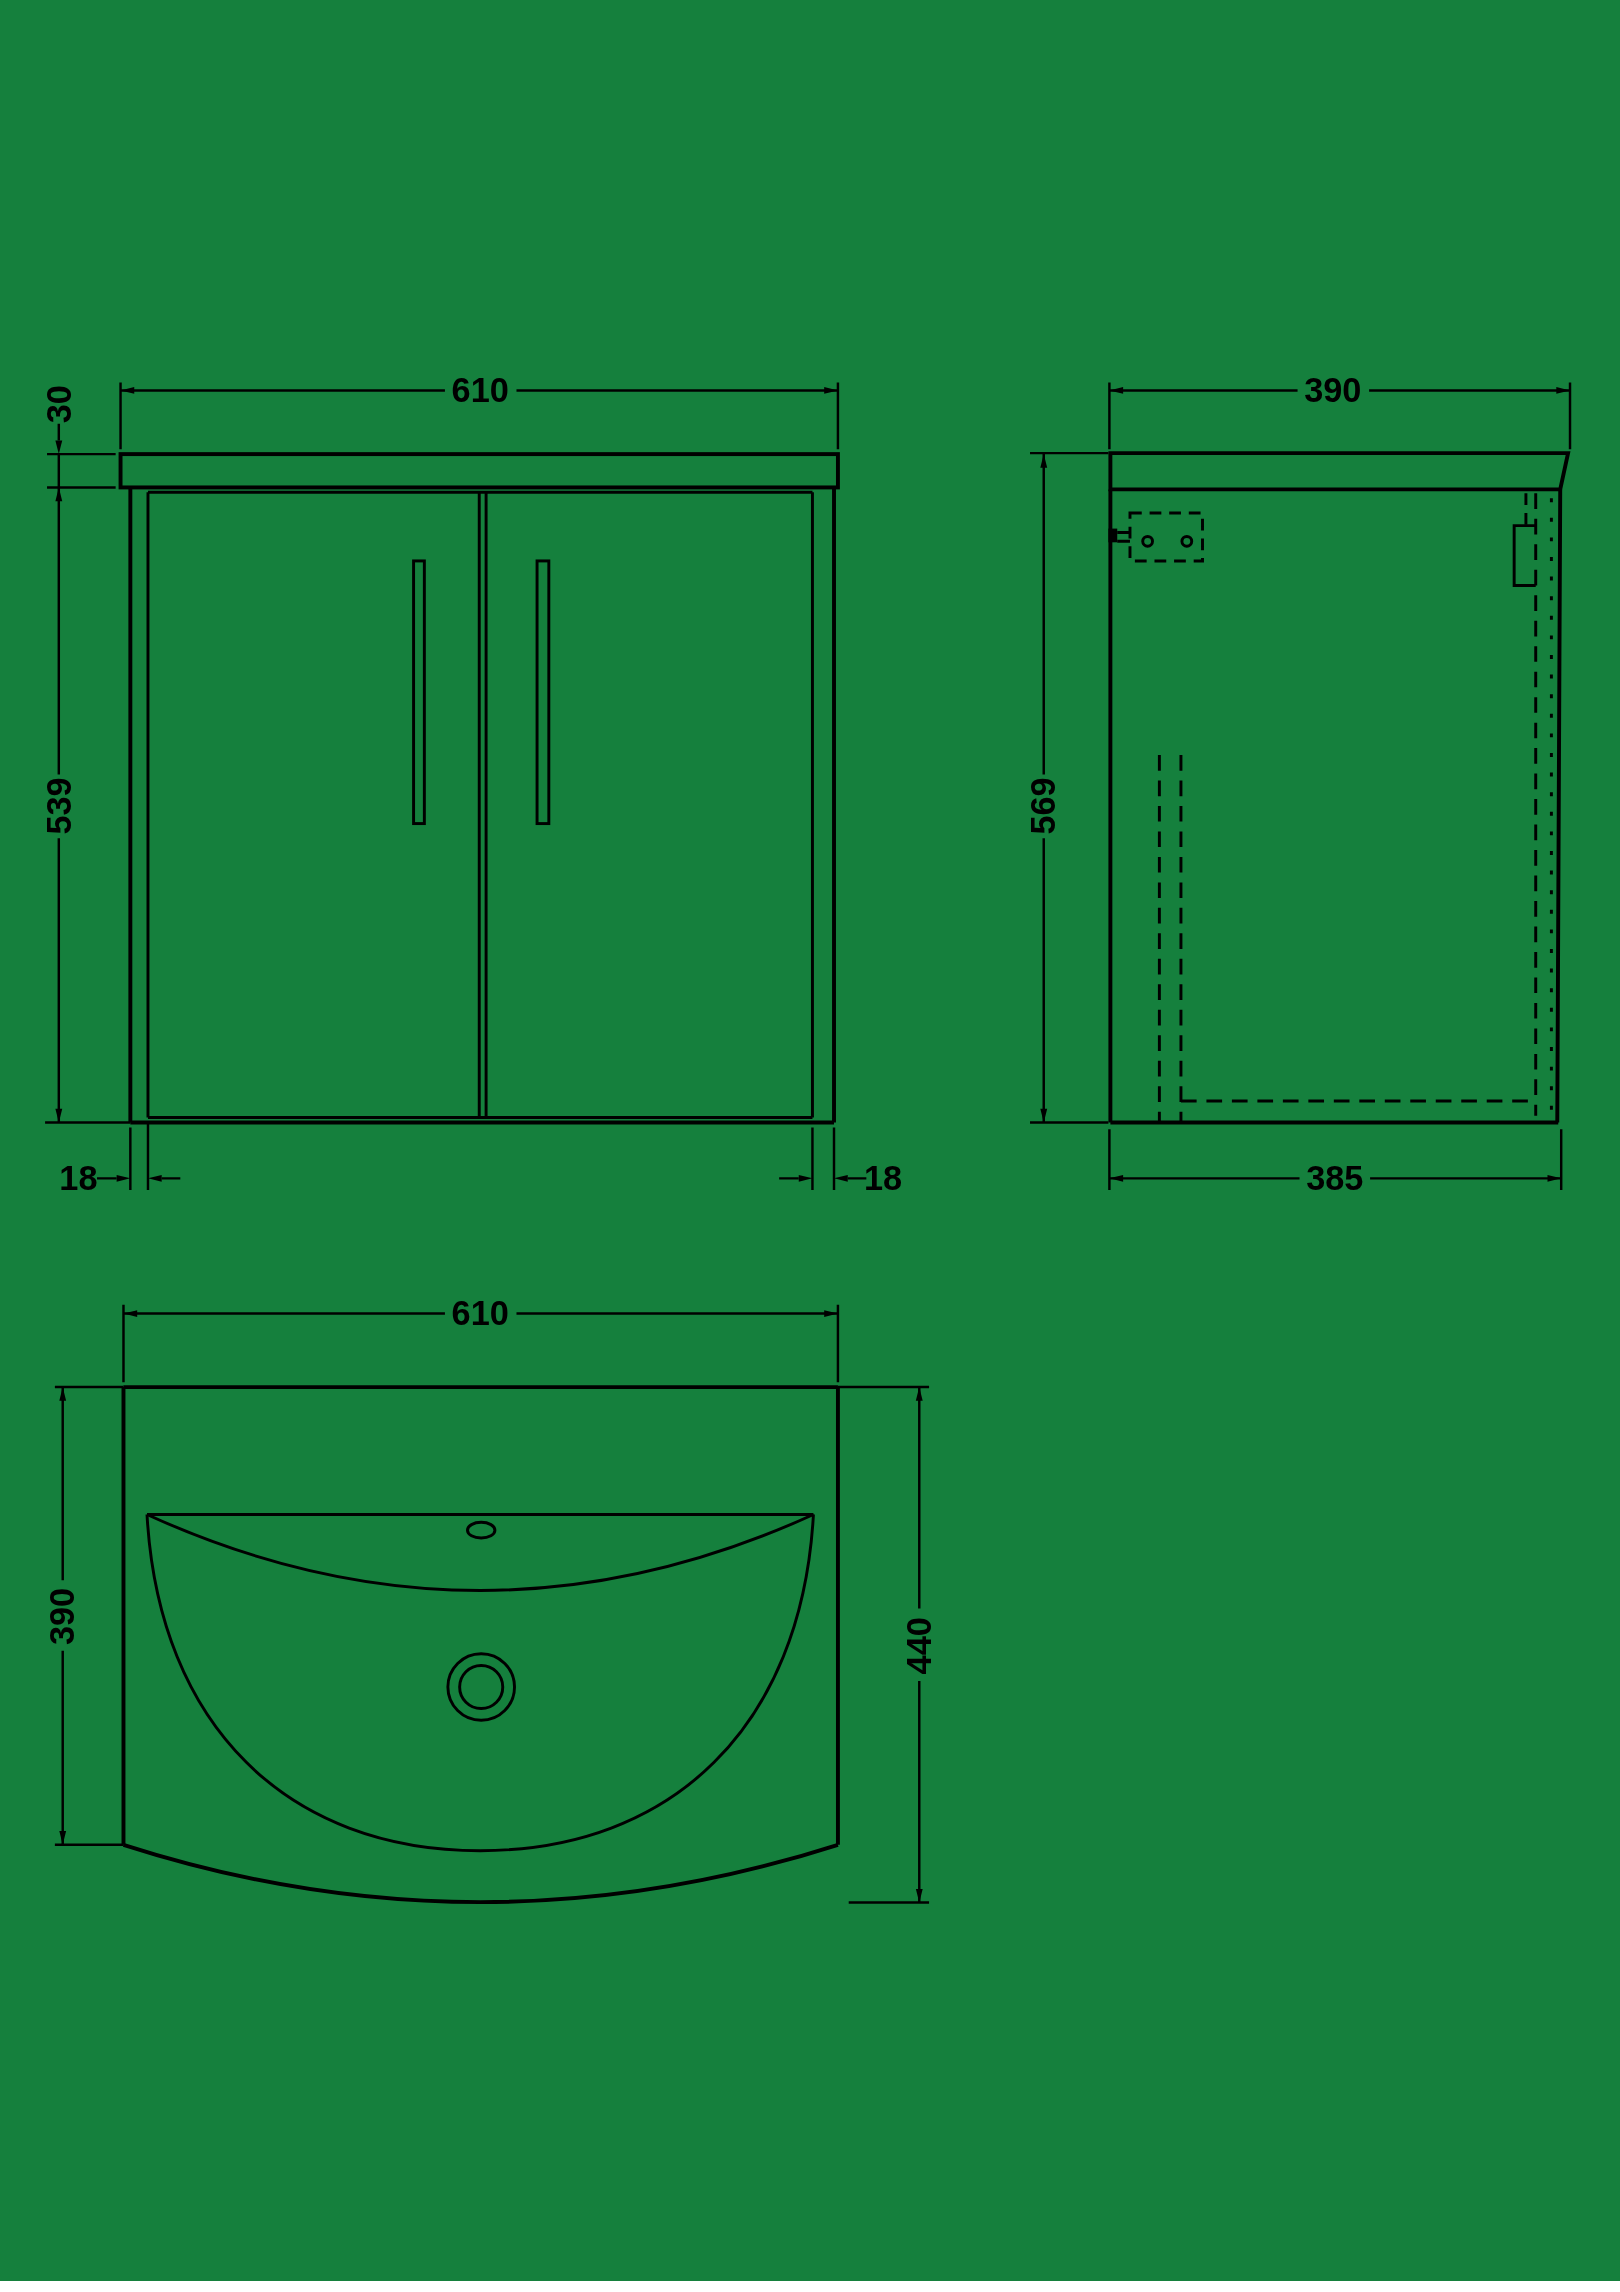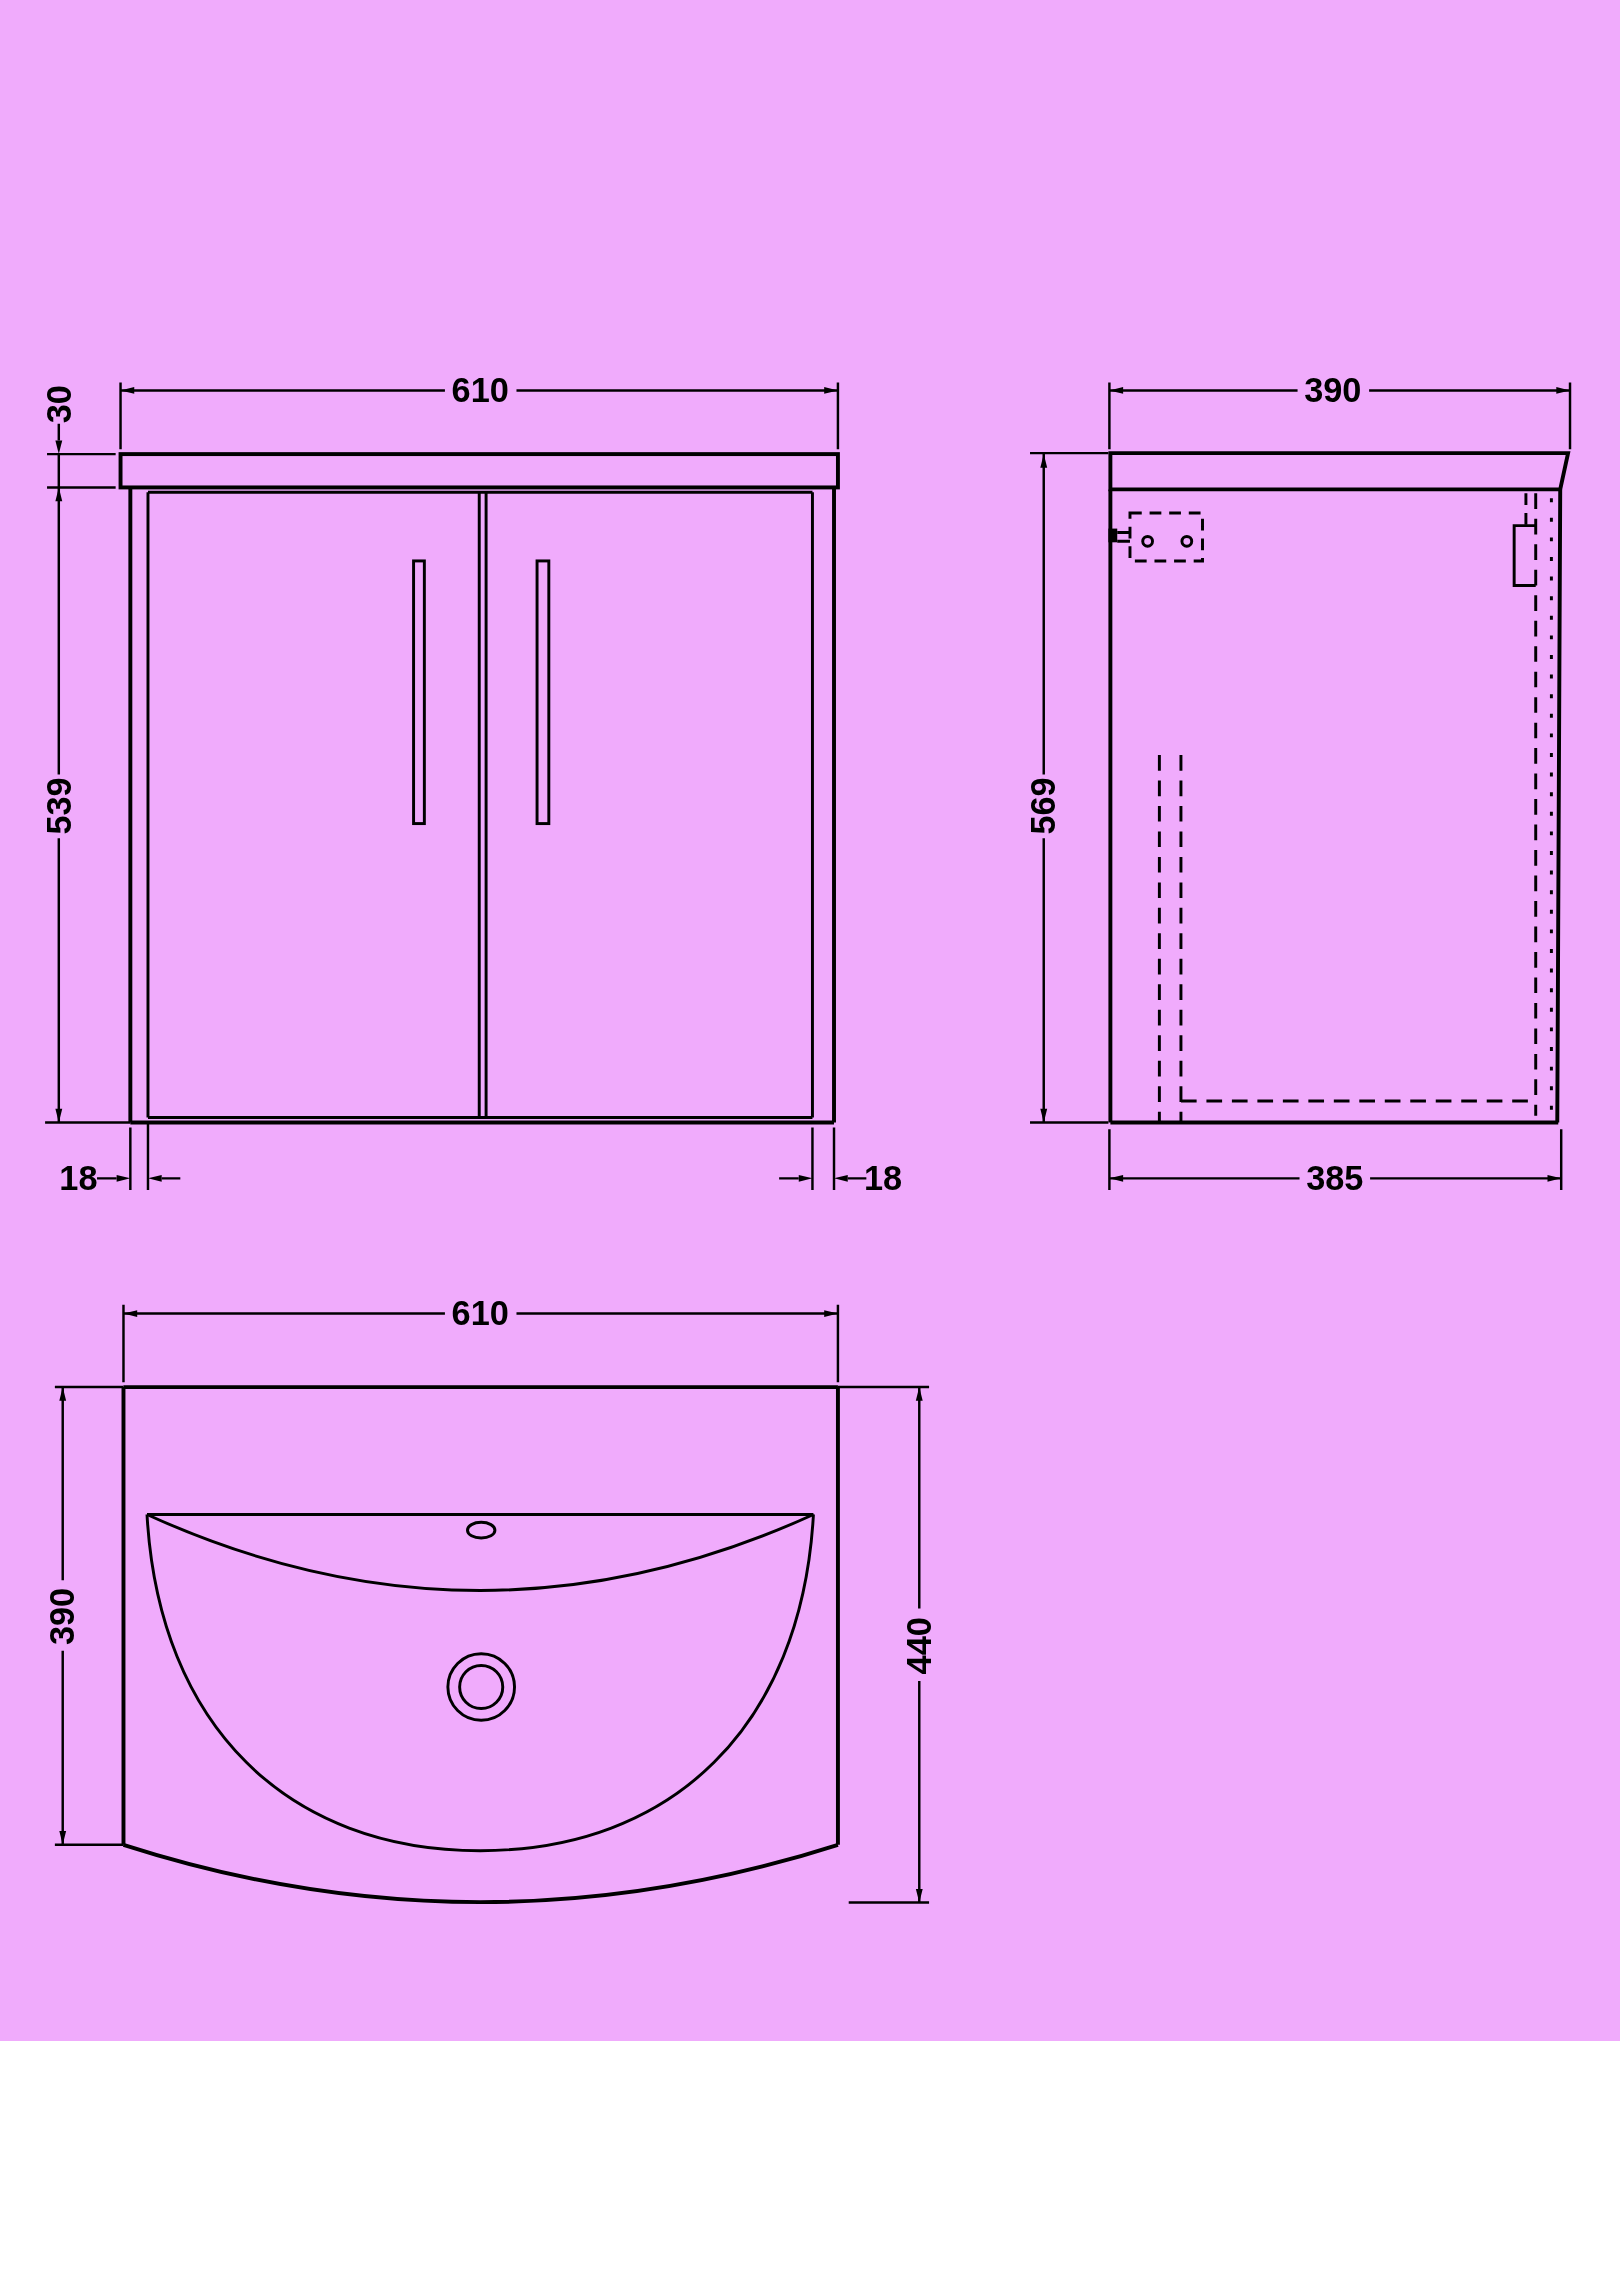--- a/index.html
+++ b/index.html
@@ -1,16 +1,16 @@
 <!DOCTYPE html>
 <html><head>
 <meta charset="utf-8">
 <style>
   html,body{margin:0;padding:0;background:#ffffff;}
-  .sheet{position:relative;width:1620px;height:2041px;background:#f0abfc;overflow:hidden;
+  .sheet{position:relative;width:1620px;height:2281px;background:#15803d;overflow:hidden;
          font-family:"Liberation Sans",sans-serif;}
   svg{display:block;}
   .dim-text{font-family:"Liberation Sans",sans-serif;font-weight:700;font-size:35px;fill:#000;}
   .obj{stroke:#000;stroke-width:4;fill:none;}
   .obj-thin{stroke:#000;stroke-width:3;fill:none;}
   .hidden-line{stroke:#000;stroke-width:3;fill:none;stroke-dasharray:16 10;}
   .bracket-dash{stroke:#000;stroke-width:3;fill:none;stroke-dasharray:12 8;}
   .dot-strip{stroke:#000;stroke-width:3;fill:none;stroke-dasharray:4 16;}
   .dim{stroke:#000;stroke-width:2.5;fill:none;}
   .arrow{fill:#000;stroke:none;}

